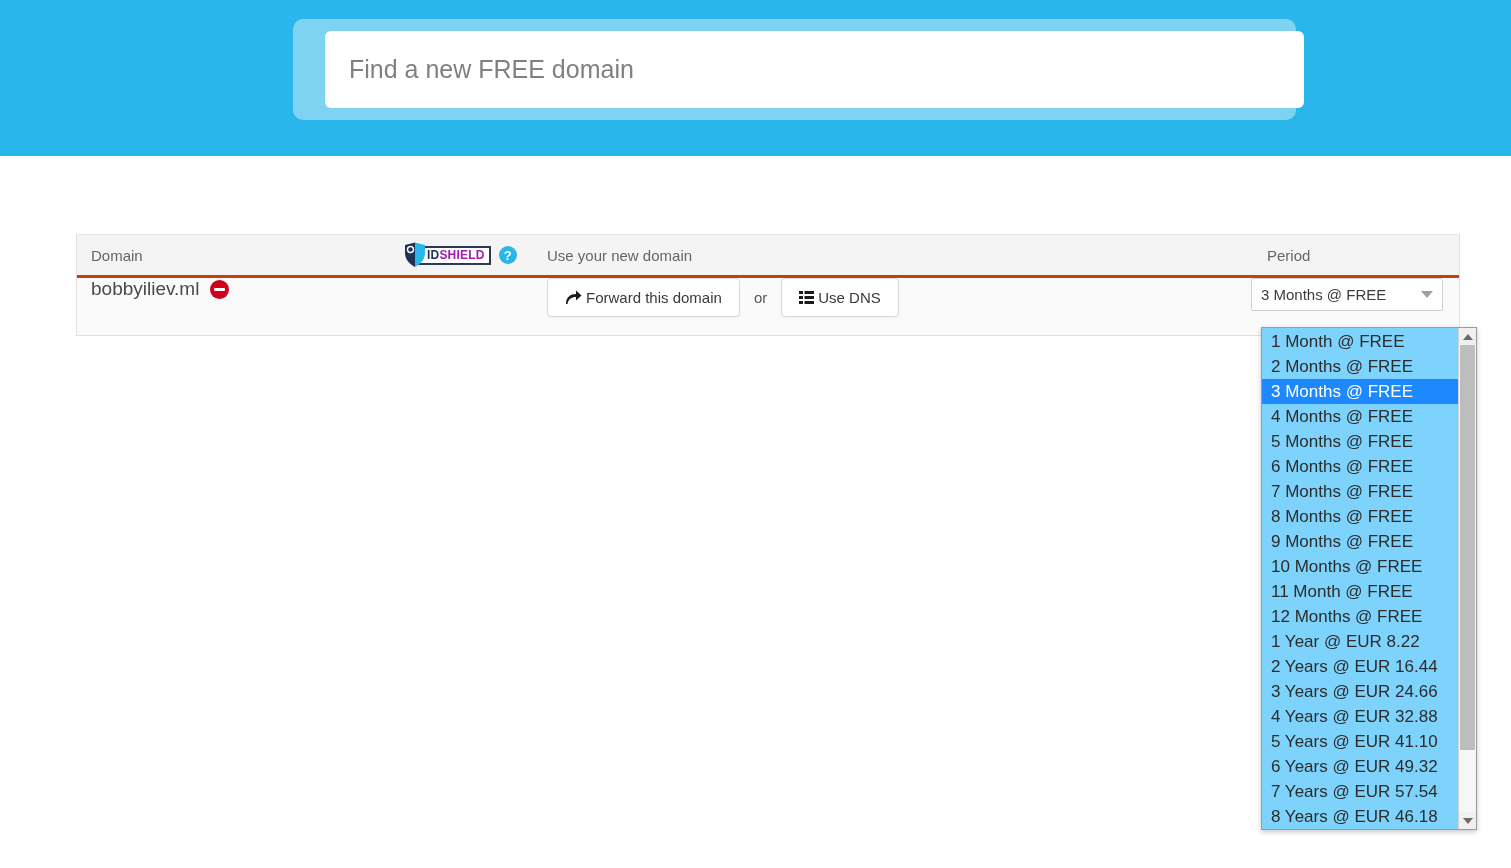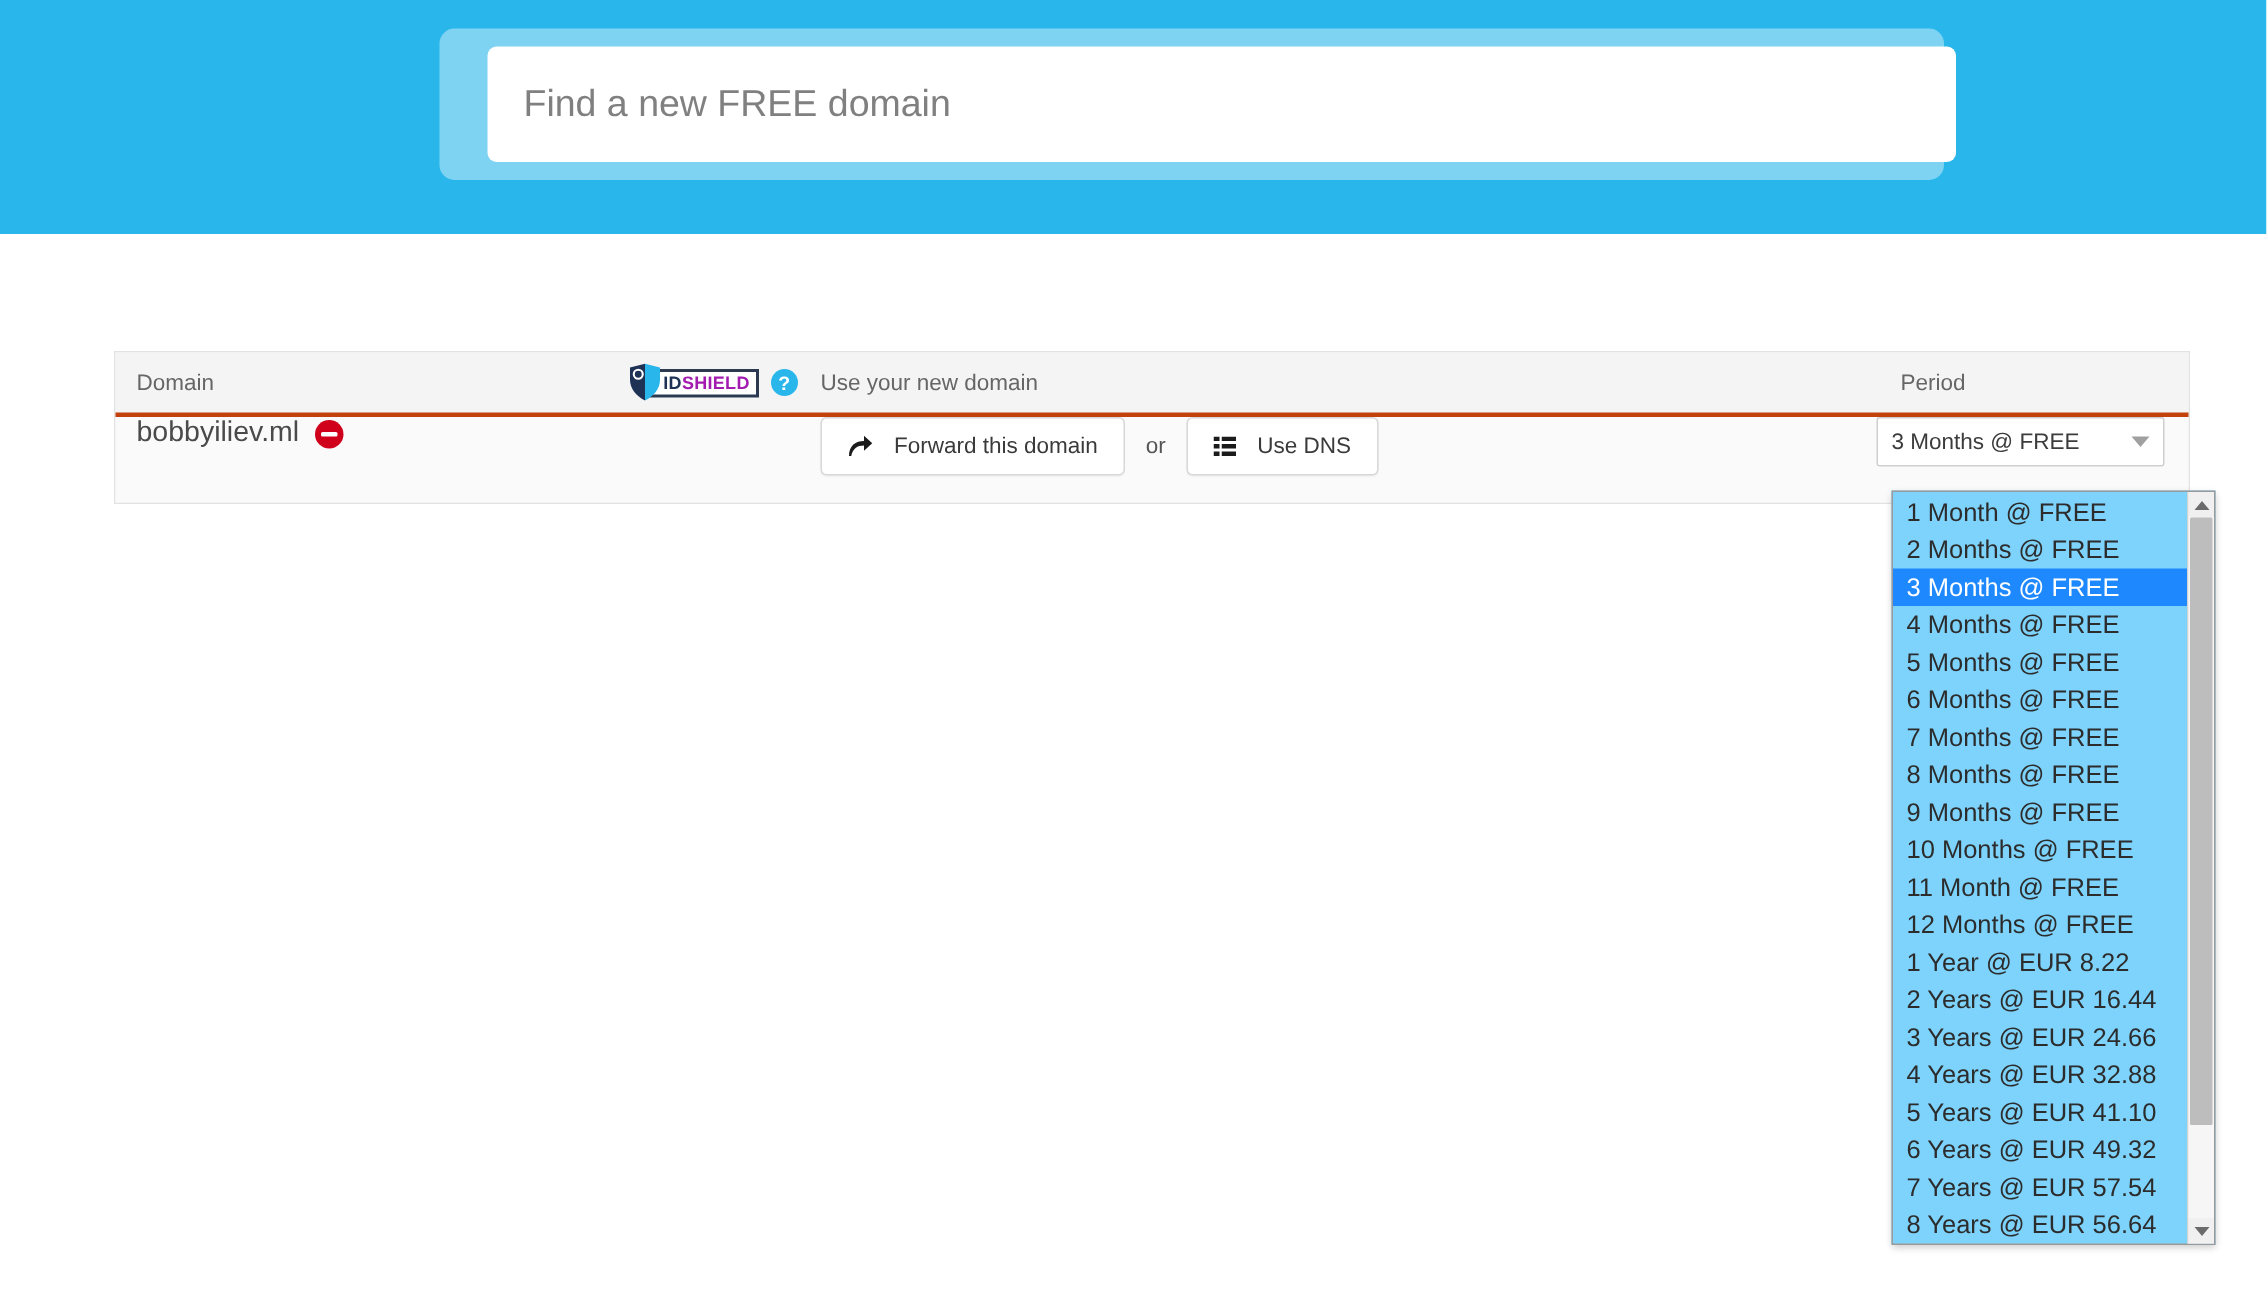--- a/index.html
+++ b/index.html
@@ -92,21 +92,21 @@
     border-bottom: 3px solid #c2410c;
     box-sizing: border-box;
   }
   .th {
     font-size: 15px;
     color: #666666;
     display: flex;
     align-items: center;
   }
   .th-domain { width: 336px; padding-left: 14px; box-sizing: border-box; }
-  .th-shield { width: 134px; display: flex; align-items: center; gap: 8px; justify-content: center; }
+  .th-shield { width: 134px; display: flex; align-items: center; gap: 8px; }
   .th-use    { flex: 1; }
   .th-period { width: 200px; padding-left: 8px; box-sizing: border-box; }
 
   
   .idshield {
     display: inline-flex;
     align-items: center;
     height: 24px;
     position: relative;
   }
@@ -183,21 +183,21 @@
     flex: 1;
     gap: 14px;
   }
   .action-btn {
     height: 39px;
     background: #ffffff;
     border: 1px solid #d8d8d8;
     border-radius: 4px;
     display: inline-flex;
     align-items: center;
-    gap: 14px;
+    gap: 4px;
     padding: 0 17px;
     font-size: 15px;
     color: #3a3a3a;
     cursor: pointer;
     font-family: "Liberation Sans", sans-serif;
     box-shadow: 0 1px 1px rgba(0,0,0,0.04);
   }
   .or-text { font-size: 15px; color: #555555; }
   .td-period {
     width: 208px;
@@ -399,21 +399,21 @@
       <div class="dd-option">10 Months @ FREE</div>
       <div class="dd-option">11 Month @ FREE</div>
       <div class="dd-option">12 Months @ FREE</div>
       <div class="dd-option">1 Year @ EUR 8.22</div>
       <div class="dd-option">2 Years @ EUR 16.44</div>
       <div class="dd-option">3 Years @ EUR 24.66</div>
       <div class="dd-option">4 Years @ EUR 32.88</div>
       <div class="dd-option">5 Years @ EUR 41.10</div>
       <div class="dd-option">6 Years @ EUR 49.32</div>
       <div class="dd-option">7 Years @ EUR 57.54</div>
-      <div class="dd-option">8 Years @ EUR 56.64</div>
+      <div class="dd-option">8 Years @ EUR 46.18</div>
     </div>
   <div class="dd-scrollbar">
     <div class="sb-arrow up"></div>
     <div class="sb-track">
       <div class="sb-thumb"></div>
     </div>
     <div class="sb-arrow down"></div>
   </div>
 </div>
 

